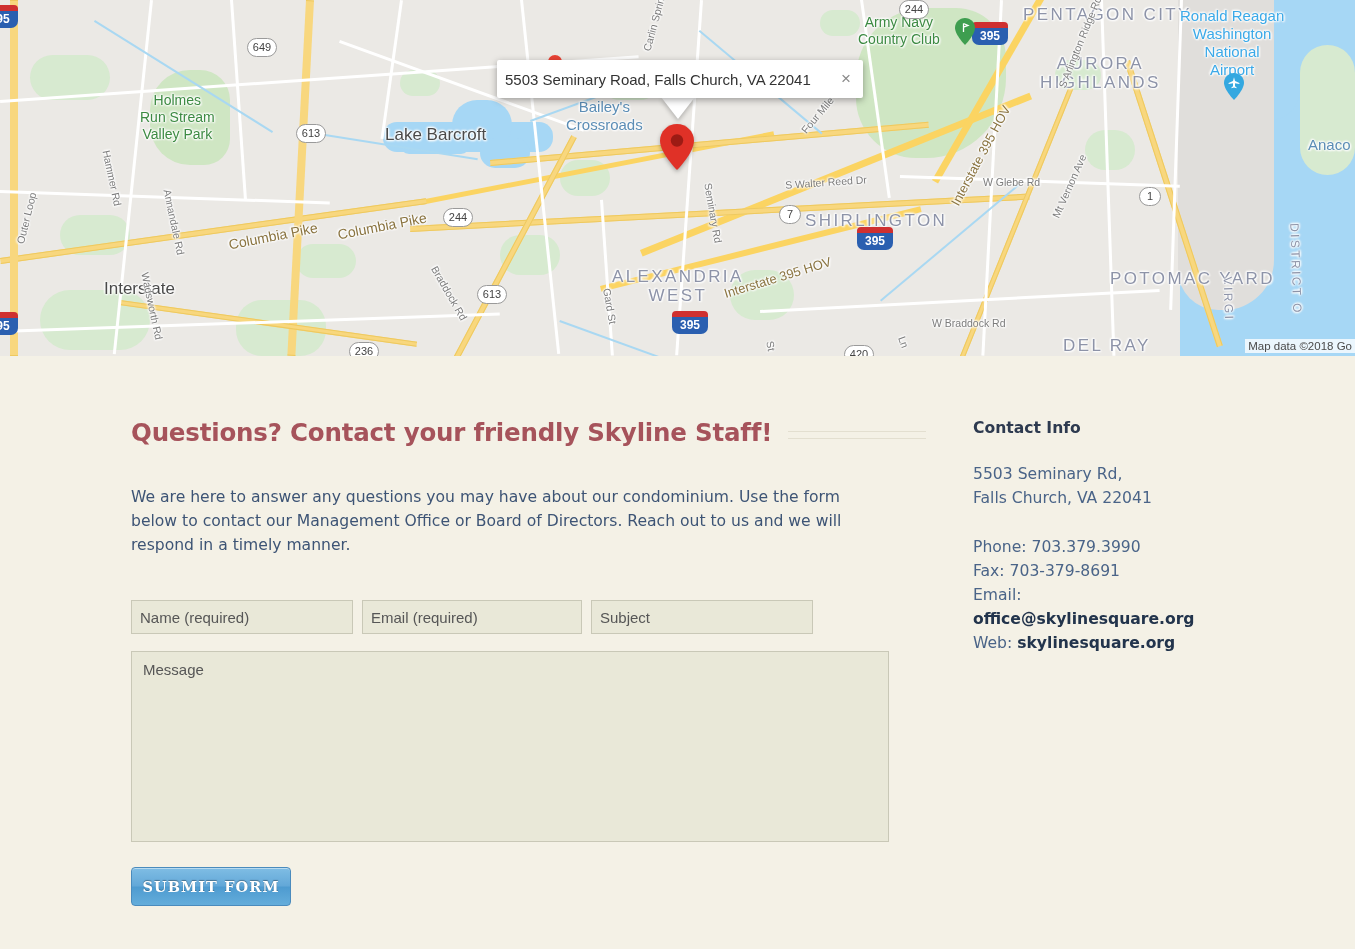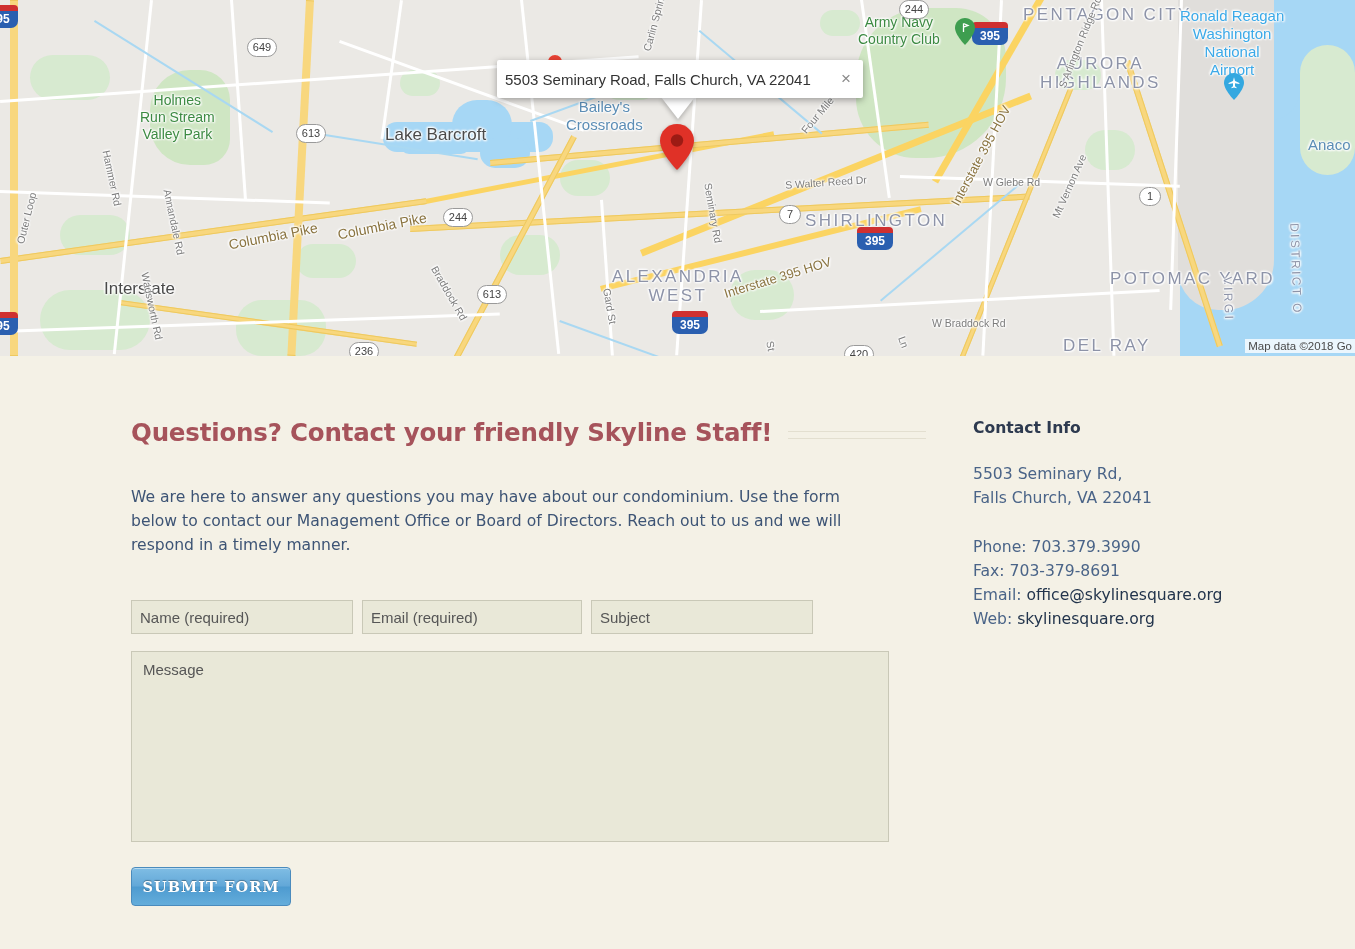--- a/index.html
+++ b/index.html
@@ -336,21 +336,21 @@
   }
   .side-block {
     margin-top: 25px;
     font-family: "DejaVu Sans", sans-serif;
     font-size: 15.6px;
     line-height: 24px;
     color: #4a6488;
   }
   .side-block .strongish {
     color: #22344c;
-    font-weight: normal;
+    font-weight: bold;
   }
 </style>
 </head>
 <body>
 
 <div id="map-panel">
   <div class="map-canvas">
     <div class="landmass"></div>
 
     <div class="water" style="left:1262px;top:0;width:95px;height:356px;"></div>

